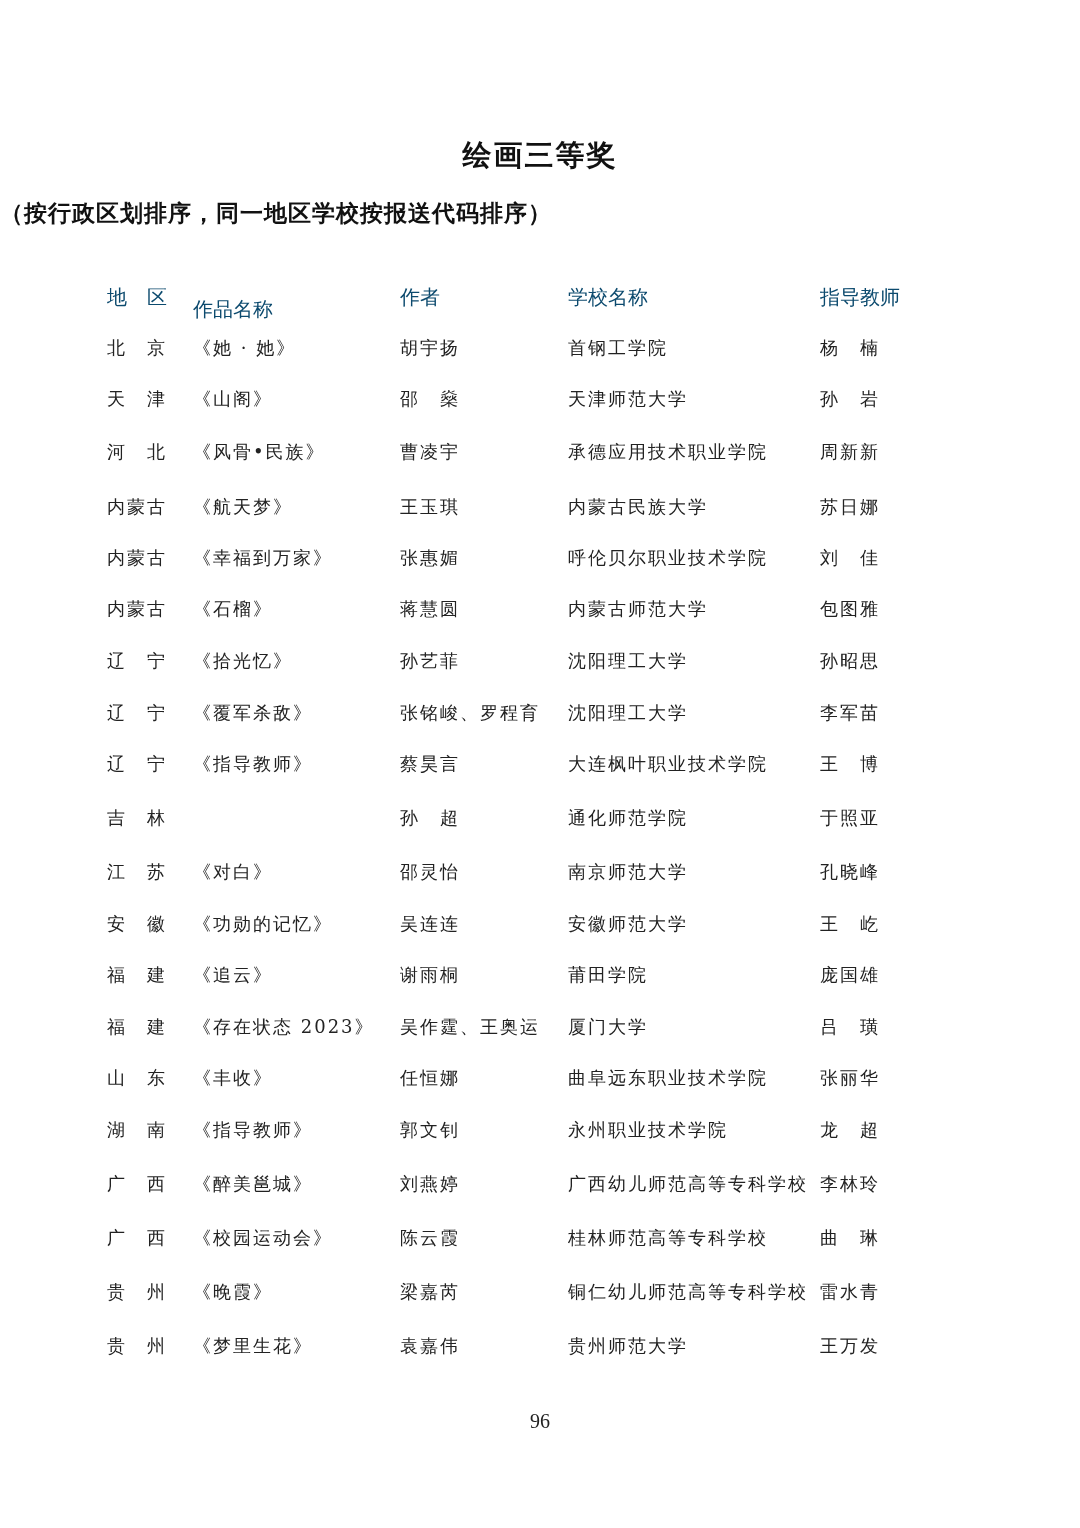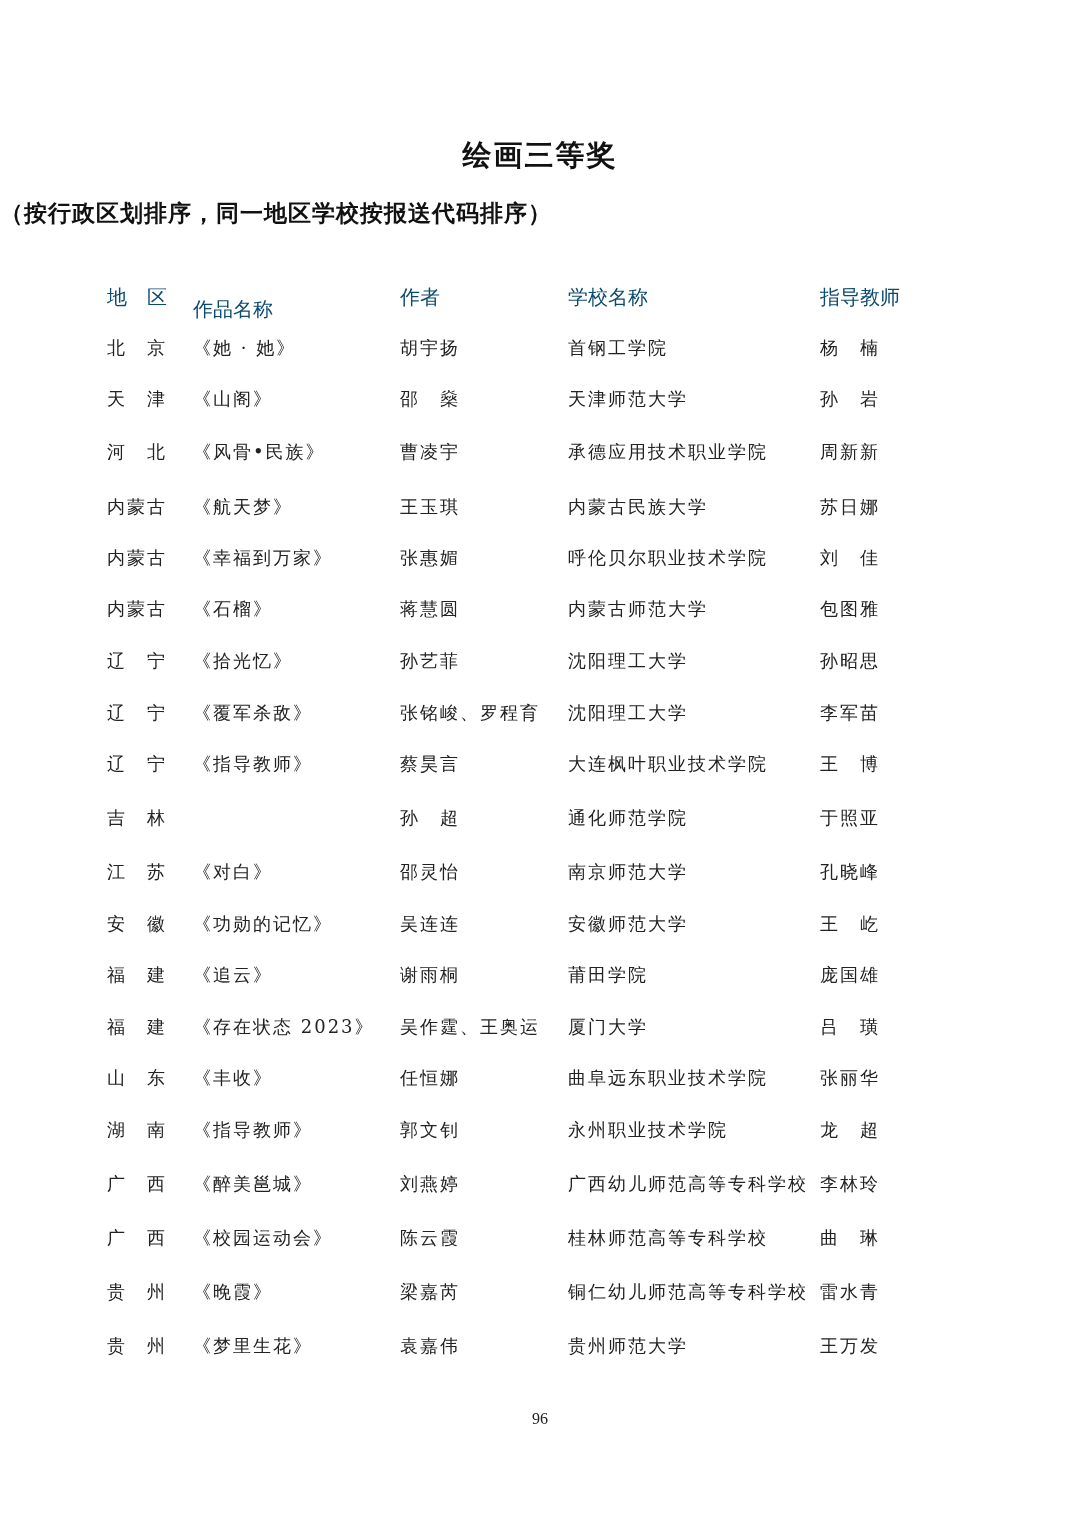--- a/index.html
+++ b/index.html
@@ -14,21 +14,21 @@
   .cell { position: absolute; white-space: nowrap; }
   .c-region { left: 107px; width: 70px; }
   .c-work { left: 193px; width: 195px; }
   .c-author { left: 400px; width: 160px; }
   .c-school { left: 568px; width: 240px; }
   .c-teacher { left: 820px; width: 100px; }
   .row { position: absolute; left: 0; width: 1080px; font-size: 18px; letter-spacing: 2px; }
   .row .cell { top: 50%; transform: translateY(-50%); line-height: 26px; }
   .wrap { white-space: normal; }
   .page-no { position: absolute; top: 1410px; left: 0; width: 1080px; text-align: center;
-             font-family: "Liberation Serif", serif; font-size: 16px; color: #222; }
+             font-family: "Liberation Serif", serif; font-size: 20px; color: #222; }
 </style>
 </head>
 <body>
 
 <div class="title">绘画三等奖</div>
 <div class="subtitle">（按行政区划排序，同一地区学校按报送代码排序）</div>
 
 <div class="header">
   <span class="cell c-region" style="top:4px">地　区</span>
   <span class="cell c-work" style="top:16px">作品名称</span>

